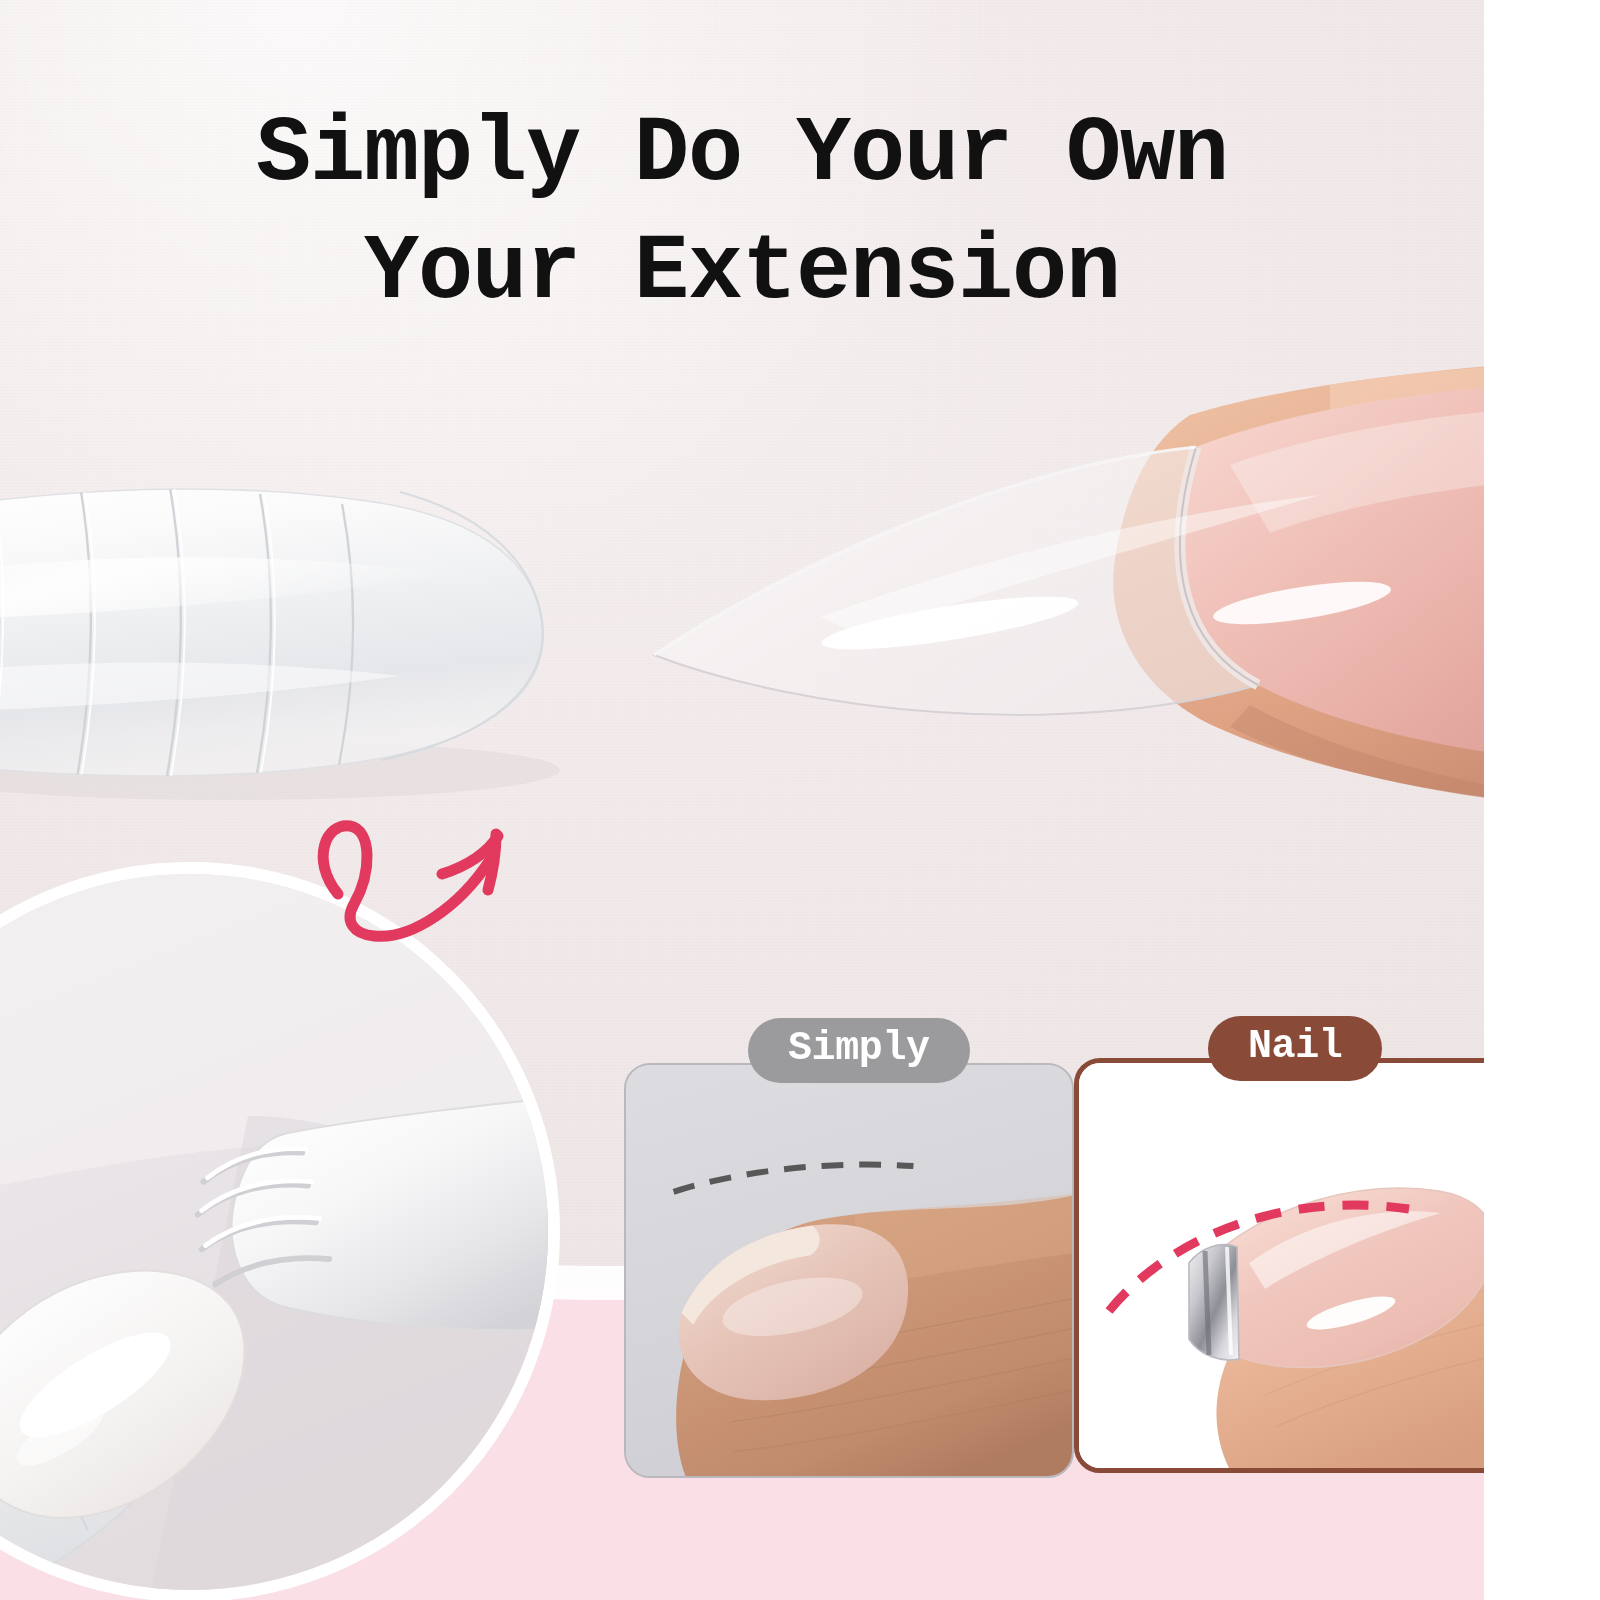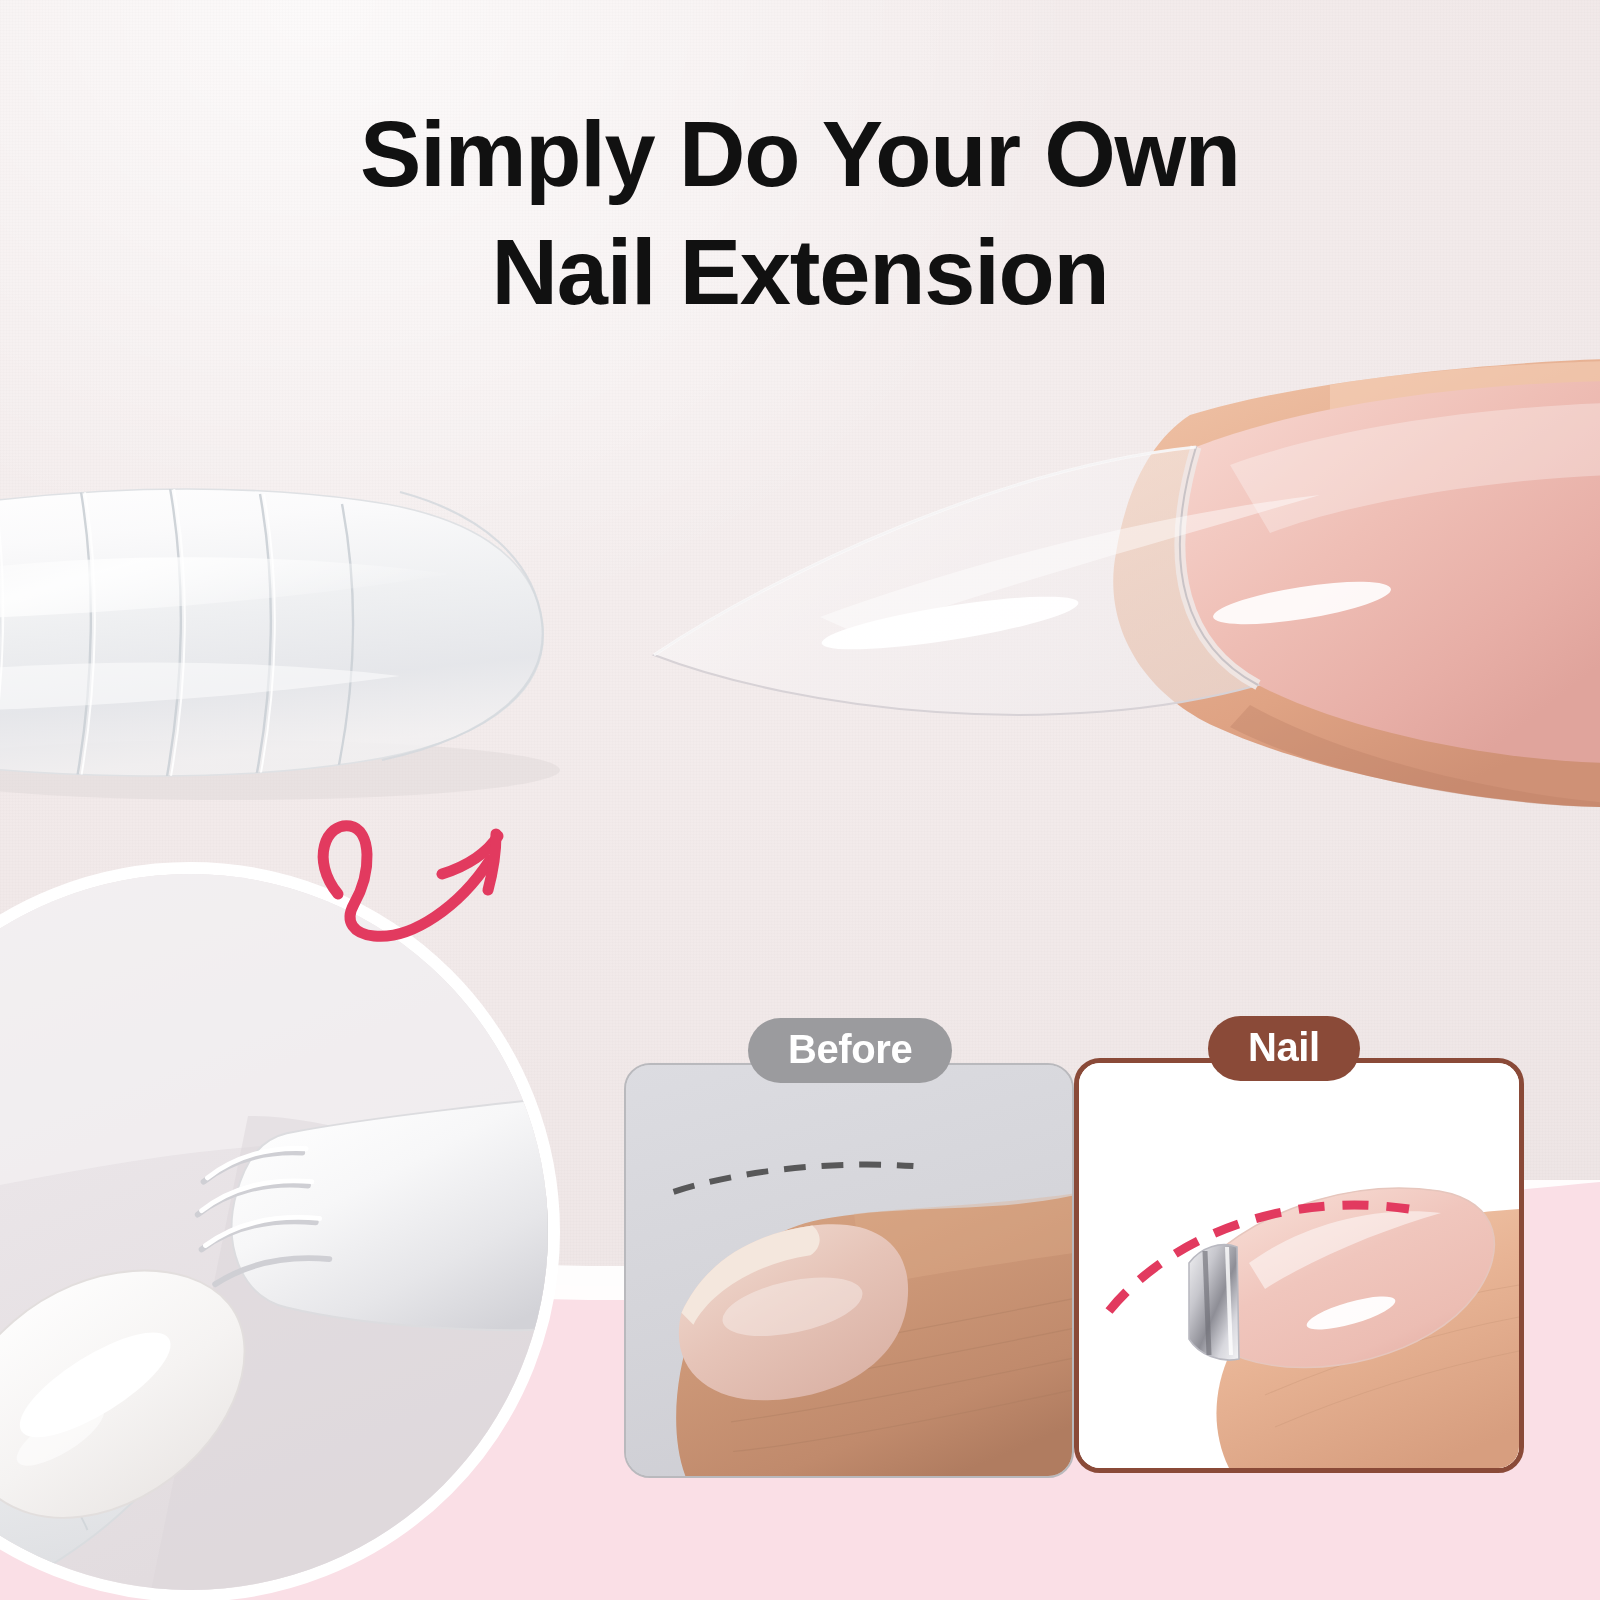--- a/index.html
+++ b/index.html
@@ -5,24 +5,24 @@
 <style>
   html, body {
     margin: 0;
     padding: 0;
     background: #ffffff;
   }
   * { box-sizing: border-box; }
 
   .poster {
     position: relative;
-    width: 1600px;
+    width: 1484px;
     height: 1600px;
     overflow: hidden;
-    font-family: Liberation Sans, sans-serif;
+    font-family: Liberation Mono, monospace;
     background: #f4ecec;
   }
 
   
   .bg-base {
     position: absolute;
     inset: 0;
     background:
       radial-gradient(ellipse 120% 85% at 38% 18%, #f6f0f0 0%, #f2eaea 45%, #ece3e3 100%);
   }
@@ -160,21 +160,21 @@
   <div class="bg-soft-sheen"></div>
   <div class="bg-grain"></div>
 
   <svg class="pink-band-curve" viewBox="0 0 1600 420" preserveAspectRatio="none">
     <path d="M0,78 C180,70 330,96 520,104 C700,112 830,96 980,70 C1140,42 1320,14 1600,-12 L1600,420 L0,420 Z" fill="#fadfe6"></path>
     <path d="M0,58 C180,50 330,76 520,84 C700,92 830,76 980,50 C1140,22 1320,-6 1600,-32 L1600,2 C1320,28 1140,56 980,84 C830,110 700,126 520,118 C330,110 180,84 0,92 Z" fill="#ffffff" opacity="0.92"></path>
   </svg>
 
   <div class="title-block">
     <span class="title-line">Simply Do Your Own</span>
-    <span class="title-line">Nail Extension</span>
+    <span class="title-line">Your Extension</span>
   </div>
 
   <svg class="nail-form-hero" viewBox="0 0 700 330">
     <defs>
       <linearGradient id="formBody" x1="0" y1="0" x2="0.25" y2="1">
         <stop offset="0%" stop-color="#ffffff" stop-opacity="0.98"></stop>
         <stop offset="22%" stop-color="#fbfbfc" stop-opacity="0.95"></stop>
         <stop offset="52%" stop-color="#eef0f2" stop-opacity="0.9"></stop>
         <stop offset="78%" stop-color="#e4e6ea" stop-opacity="0.9"></stop>
         <stop offset="100%" stop-color="#f2f1f2" stop-opacity="0.85"></stop>
@@ -360,21 +360,21 @@
 
       <path d="M56,250 C80,198 128,170 188,162 C252,154 290,182 284,238 C278,296 222,334 148,338 C84,342 42,306 56,250 Z" fill="url(#beforeNail)"></path>
 
       <path d="M56,250 C80,198 128,170 188,162 C200,172 196,186 186,192 C132,200 86,228 68,262 Z" fill="#f4e7dd"></path>
       <ellipse cx="168" cy="244" rx="72" ry="26" transform="rotate(-12 168 244)" fill="#ffffff" opacity="0.35"></ellipse>
 
       <path d="M48,128 C110,108 200,96 290,102" fill="none" stroke="#4a4a4a" stroke-width="6" stroke-dasharray="22 16" stroke-linecap="butt" opacity="0.9"></path>
     </svg>
   </div>
 
-  <div class="badge badge-before">Before</div>
+  <div class="badge badge-before">Simply</div>
 
   <div class="card card-after">
     <svg class="card-media" viewBox="0 0 440 405">
       <defs>
         <linearGradient id="afterSkin" x1="0.2" y1="0" x2="0.7" y2="1">
           <stop offset="0%" stop-color="#f2c8ab"></stop>
           <stop offset="45%" stop-color="#e8b495"></stop>
           <stop offset="100%" stop-color="#d79e7f"></stop>
         </linearGradient>
         <linearGradient id="afterNail" x1="0.15" y1="0.1" x2="0.85" y2="1">

